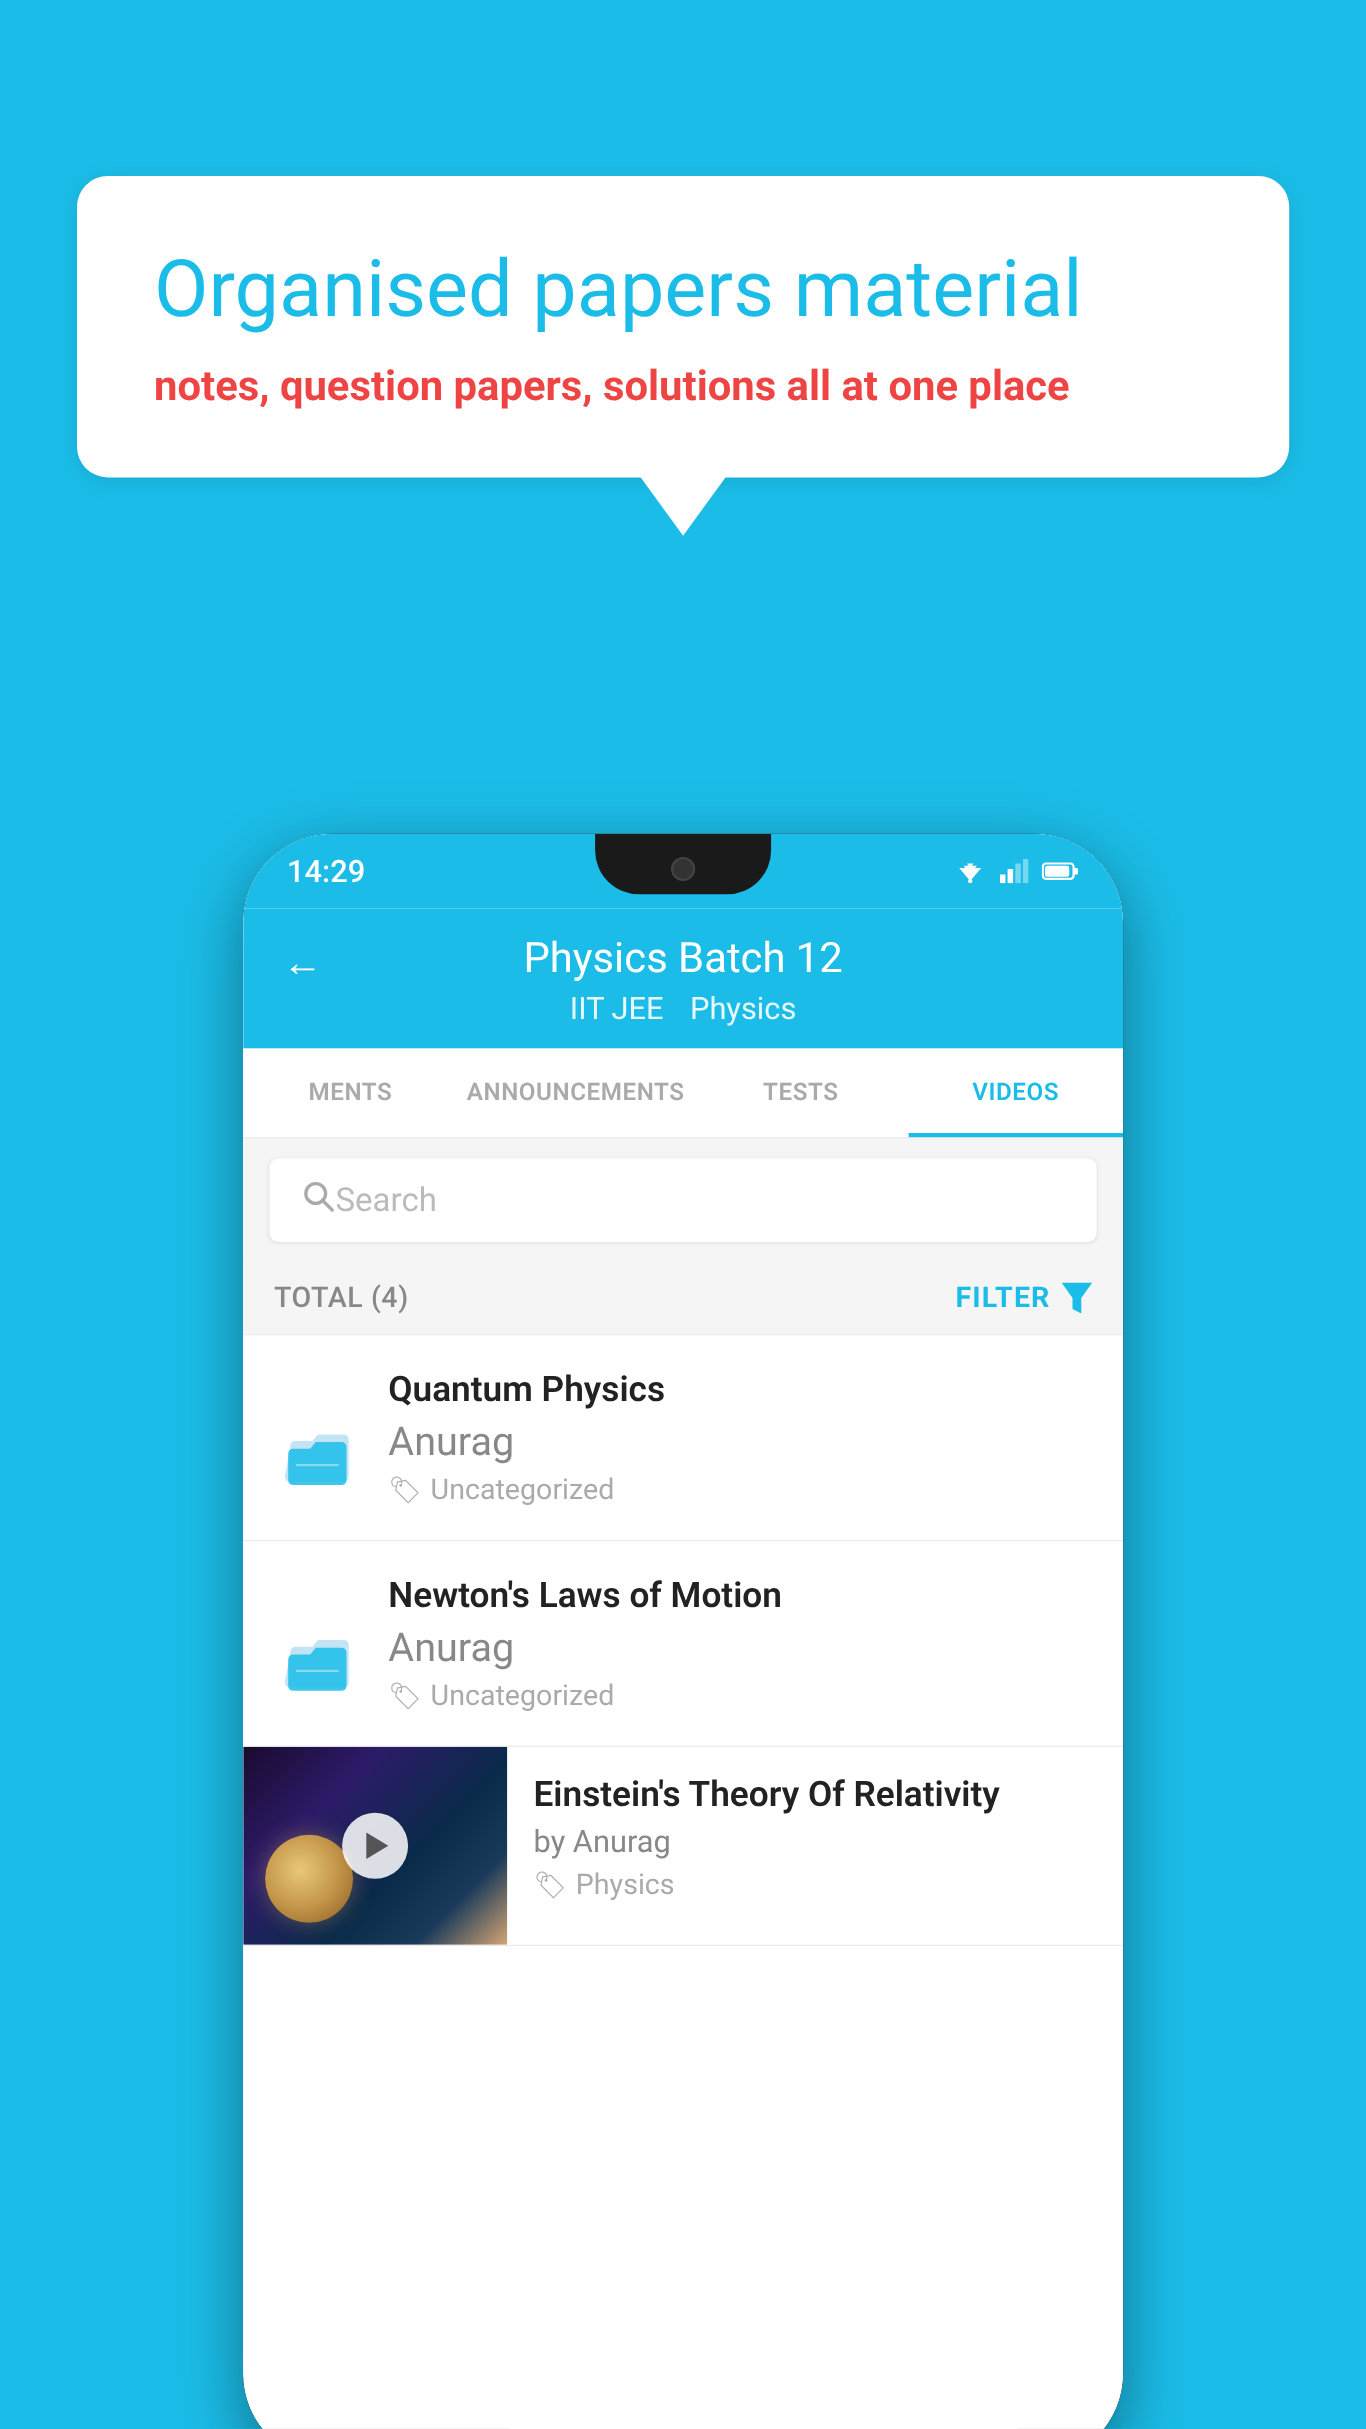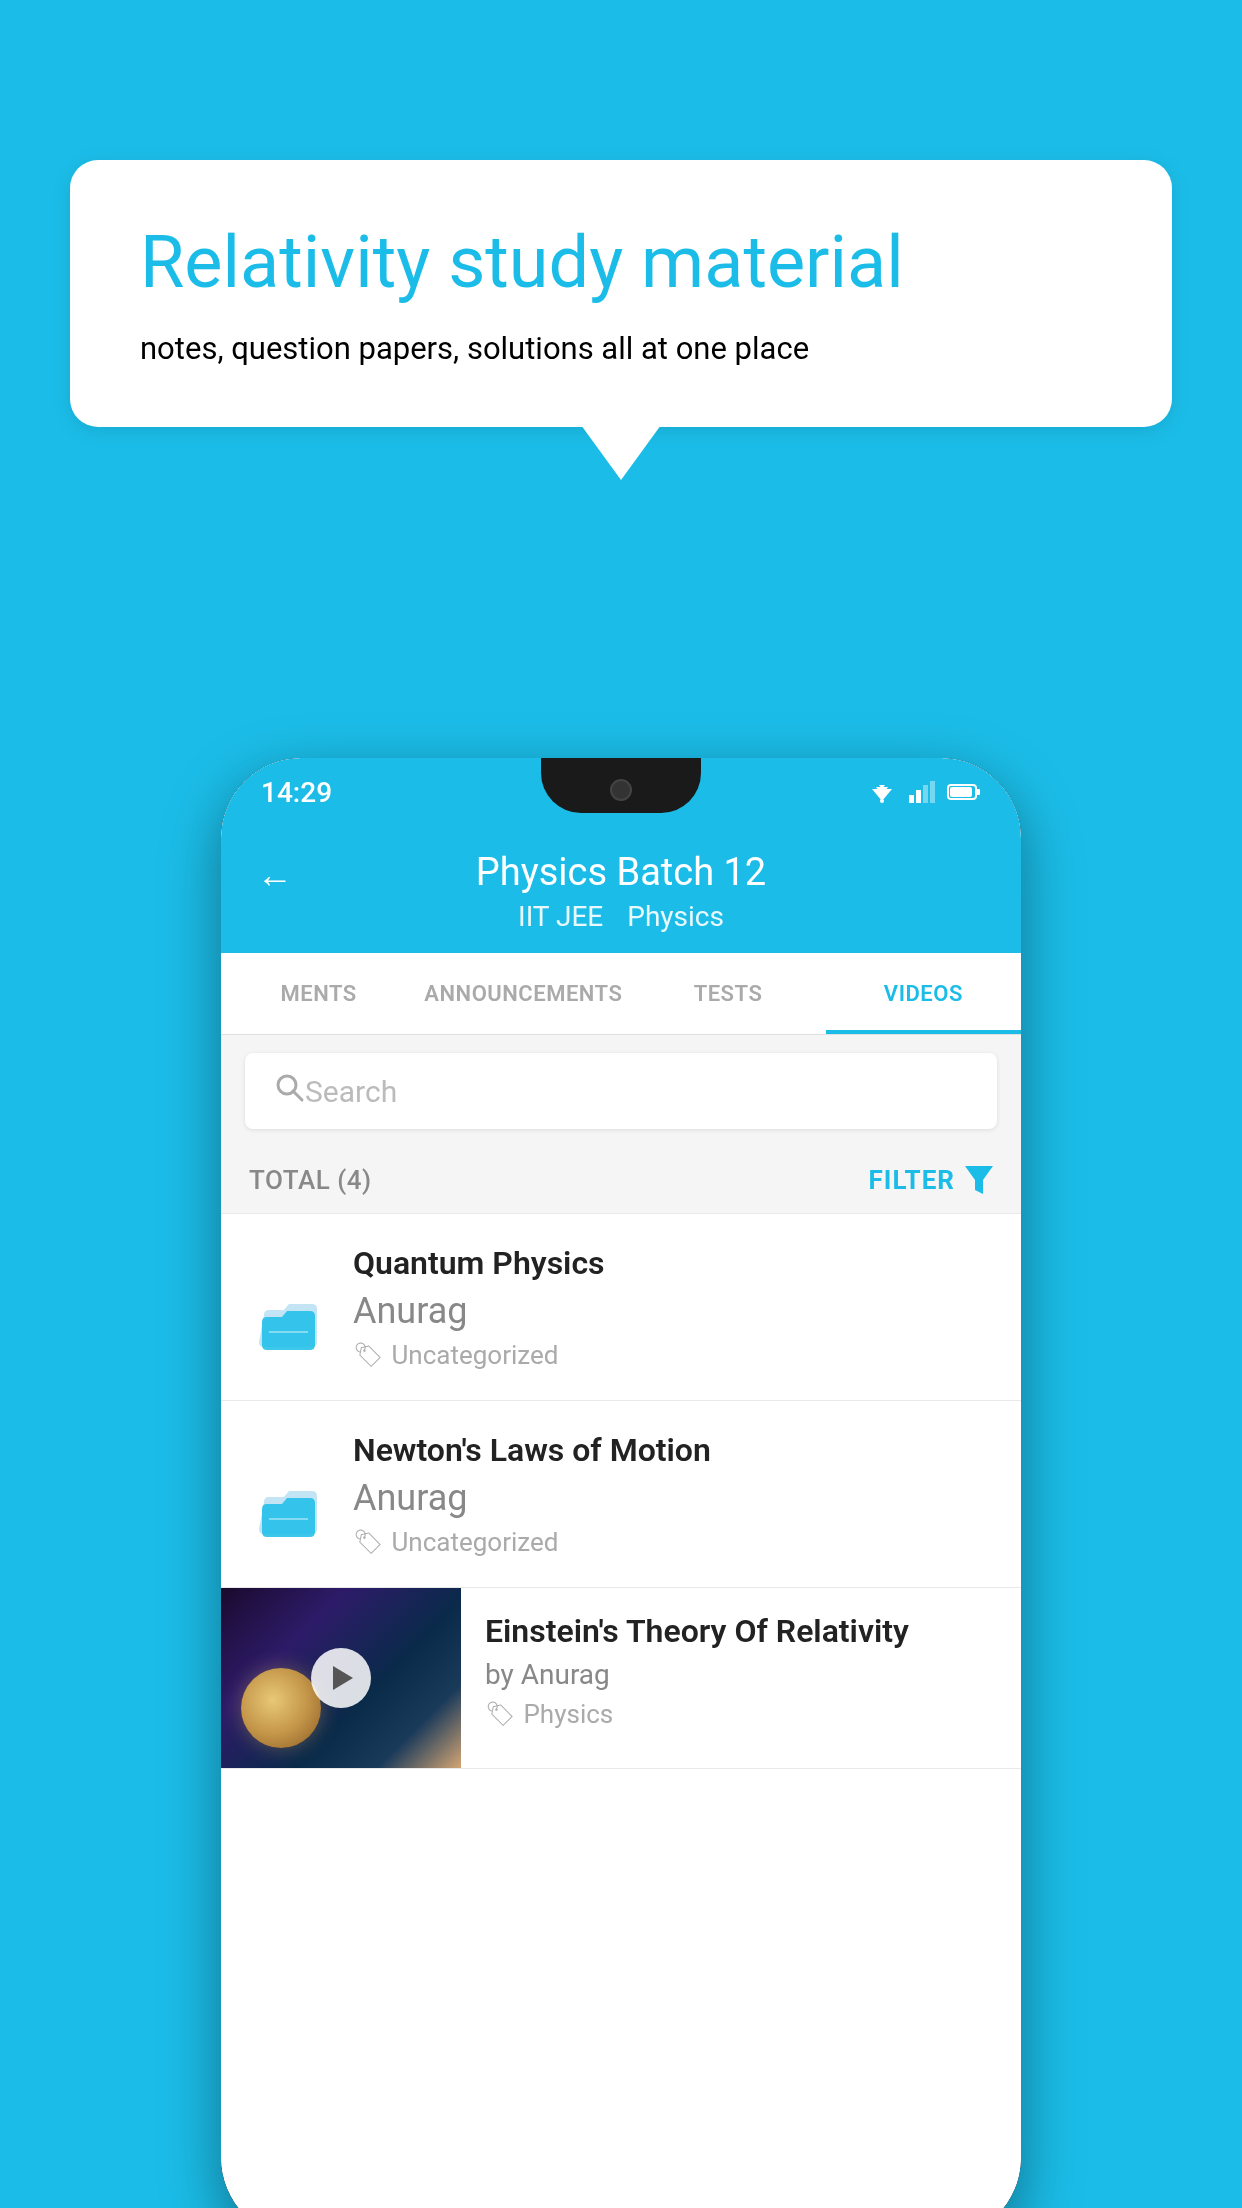--- a/index.html
+++ b/index.html
@@ -43,23 +43,23 @@
 
     .bubble-title {
       color: #1BBDE8;
       font-size: 72px;
       font-weight: 400;
       line-height: 1.2;
       margin-bottom: 24px;
     }
 
     .bubble-subtitle {
-      color: #000000;
-      font-size: 31px;
-      font-weight: 400;
+      color: #ef4444;
+      font-size: 38px;
+      font-weight: 700;
     }
 
     
     .phone-frame {
       position: absolute;
       bottom: -30px;
       left: 50%;
       transform: translateX(-50%);
       width: 800px;
       height: 1480px;
@@ -391,21 +391,21 @@
       height: 100%;
       background: white;
       overflow: hidden;
     }
   </style>
 </head>
 <body>
 
 <div class="speech-bubble-wrapper">
   <div class="speech-bubble">
-    <div class="bubble-title">Relativity study material</div>
+    <div class="bubble-title">Organised papers material</div>
     <div class="bubble-subtitle">notes, question papers, solutions all at one place</div>
   </div>
   <div class="speech-bubble-tail"></div>
 </div>
 
 <div class="phone-frame">
 
   <div class="phone-inner">
     <div class="phone-screen">
 

